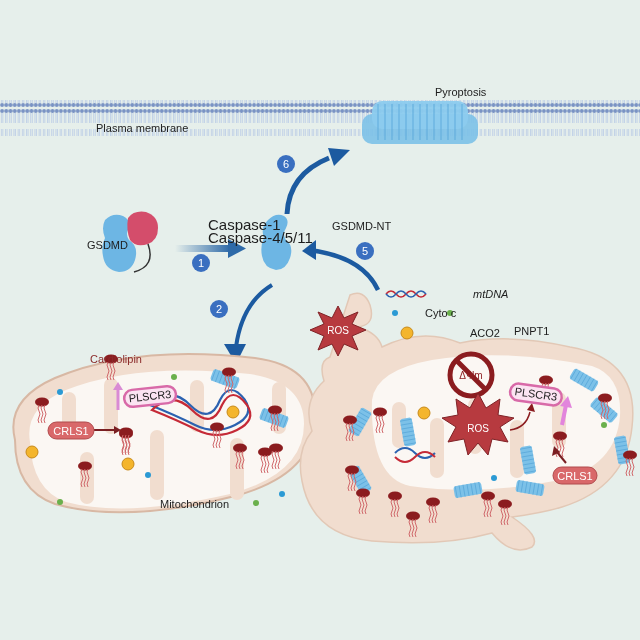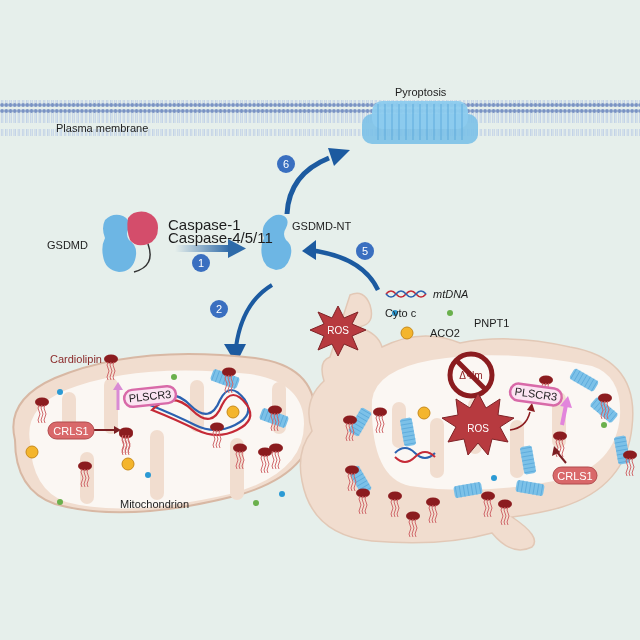--- a/index.html
+++ b/index.html
@@ -1,18 +1,18 @@
 <!DOCTYPE html>
 <html><head>
 <meta charset="utf-8">
 <style>
   html, body { margin:0; padding:0; }
   body { width:640px; height:640px; background:#e6efeb; overflow:hidden; position:relative; font-family:"Liberation Sans", sans-serif; }
   #stage { position:absolute; left:0; top:0; width:640px; height:640px; }
-  .lbl { position:absolute; color:#1d1d1d; font-size:11px; white-space:nowrap; line-height:1.15; }
+  .lbl { position:absolute; color:#1d1d1d; font-size:11px; white-space:nowrap; line-height:1.15;margin-left:40px; }
   .lbl-sm { font-size:15px; }
   .lbl-red { color:#8b2a2a; }
   svg text { font-family:"Liberation Sans", sans-serif; }
 </style>
 </head>
 <body>
 
 <div id="stage">
 <svg width="640" height="640" viewBox="0 0 640 640" xmlns="http://www.w3.org/2000/svg">
   <defs>
@@ -253,15 +253,15 @@
 <div class="lbl" style="left:24px;top:122px;padding-left:32px;">Plasma membrane</div>
 <div class="lbl" style="left:395px;top:86px;">Pyroptosis</div>
 <div class="lbl" style="left:47px;top:239px;">GSDMD</div>
 <div class="lbl lbl-sm" style="left:168px;top:216px;">Caspase-1</div>
 <div class="lbl lbl-sm" style="left:168px;top:229px;">Caspase-4/5/11</div>
 <div class="lbl" style="left:292px;top:220px;">GSDMD-NT</div>
 <div class="lbl lbl-red" style="left:50px;top:353px;">Cardiolipin</div>
 <div class="lbl" style="left:120px;top:498px;text-align:center;">Mitochondrion</div>
 <div class="lbl" style="left:433px;top:288px;font-style:italic;">mtDNA</div>
 <div class="lbl" style="left:385px;top:307px;">Cyto c</div>
-<div class="lbl" style="left:459px;top:317px;padding-left:15px;">PNPT1</div>
+<div class="lbl" style="left:459px;top:325px;padding-left:15px;">PNPT1</div>
 <div class="lbl" style="left:430px;top:327px;text-align:right;">ACO2</div>
 </div>
 
 </body></html>

